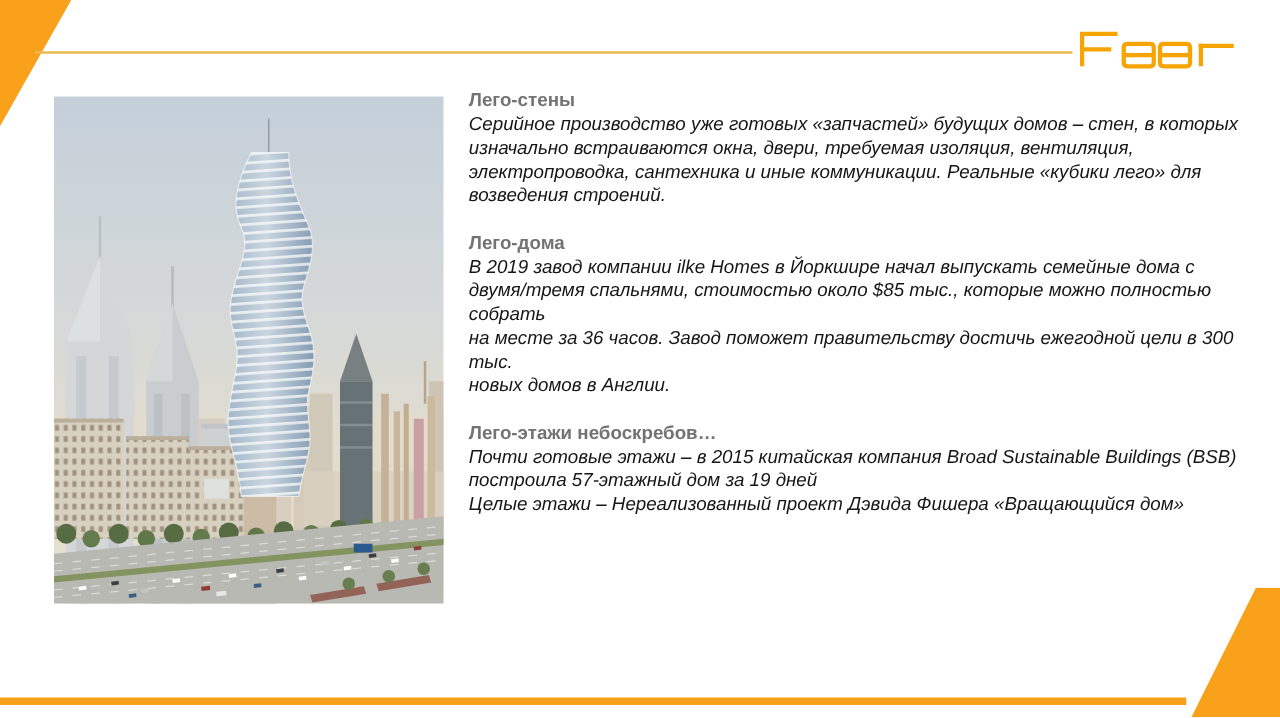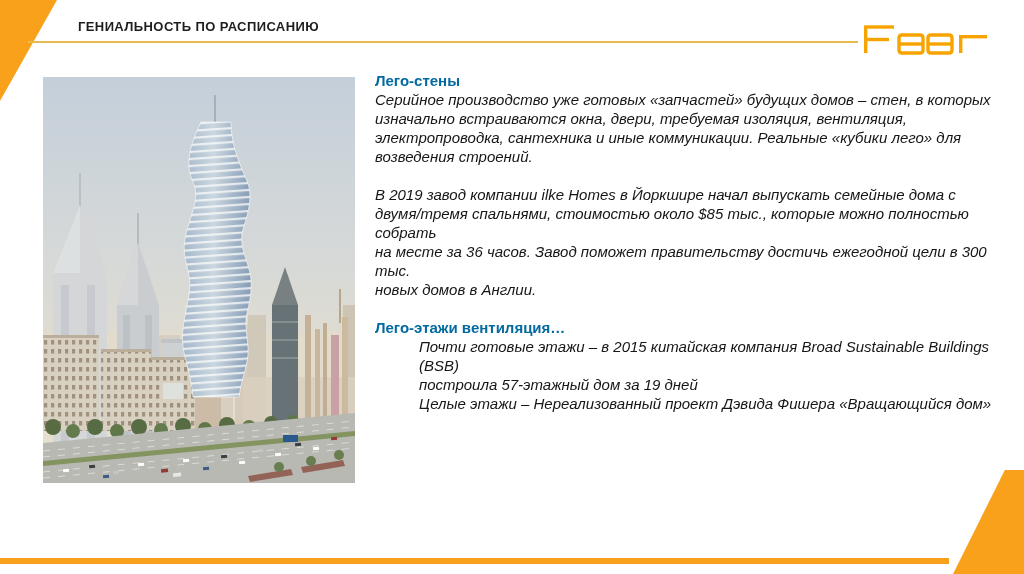--- a/index.html
+++ b/index.html
@@ -31,35 +31,34 @@
   .sr{position:absolute;width:1px;height:1px;overflow:hidden;clip:rect(0 0 0 0);}
   
   .photo{
     position:absolute;left:43px;top:77px;width:312px;height:406px;overflow:hidden;
   }
   
   .text-col{
     position:absolute;left:375px;top:71px;width:636px;
     font-size:15px;line-height:19px;color:var(--body-text);
   }
-  .text-col h3{margin:0;font-size:15px;line-height:19px;font-weight:bold;color:#0369a1;}
+  .text-col h3{margin:0;font-size:15px;line-height:19px;font-weight:bold;color:#737373;}
   .text-col p{margin:0 0 19px 0;white-space:pre-line;font-style:italic;}
-  .text-col section:last-child p{margin-bottom:0;margin-left:44px;}
+  .text-col section:last-child p{margin-bottom:0;}
 </style>
 </head>
 <body>
 
 <div class="slide">
 
   <div class="corner-tl"></div>
   <div class="header-underline"></div>
   <div class="bottom-line"></div>
   <div class="corner-br"></div>
 
-  <div class="header-title">ГЕНИАЛЬНОСТЬ ПО РАСПИСАНИЮ</div>
 
   <div class="logo">
     <span class="sr">Faer</span>
     <svg width="128" height="36" viewBox="0 0 128 36">
       <g fill="none" stroke="#F8A400" stroke-width="3.4">
         <path d="M3,5 H33"></path>
         <path d="M4.7,5 V31"></path>
         <path d="M4.7,17.5 H28"></path>
         <path d="M41,13 H59 Q62,13 62,16 V28 Q62,31 59,31 H41 Q38,31 38,28 V16 Q38,13 41,13 Z"></path>
         <path d="M38,22 H62"></path>
@@ -227,26 +226,27 @@
     <section>
       <h3>Лего-стены</h3>
       <p>Серийное производство уже готовых «запчастей» будущих домов – стен, в которых
 изначально встраиваются окна, двери, требуемая изоляция, вентиляция,
 электропроводка, сантехника и иные коммуникации. Реальные «кубики лего» для
 возведения строений.</p>
     </section>
     <section>
     </section>
     <section>
+      <h3>Лего-дома</h3>
       <p>В 2019 завод компании ilke Homes в Йоркшире начал выпускать семейные дома с
 двумя/тремя спальнями, стоимостью около $85 тыс., которые можно полностью собрать
 на месте за 36 часов. Завод поможет правительству достичь ежегодной цели в 300 тыс.
 новых домов в Англии.</p>
     </section>
     <section>
-      <h3>Лего-этажи вентиляция…</h3>
+      <h3>Лего-этажи небоскребов…</h3>
       <p>Почти готовые этажи – в 2015 китайская компания Broad Sustainable Buildings (BSB)
 построила 57-этажный дом за 19 дней
 Целые этажи – Нереализованный проект Дэвида Фишера «Вращающийся дом»</p>
     </section>
   </div>
 
 </div>
 
 </body></html>

